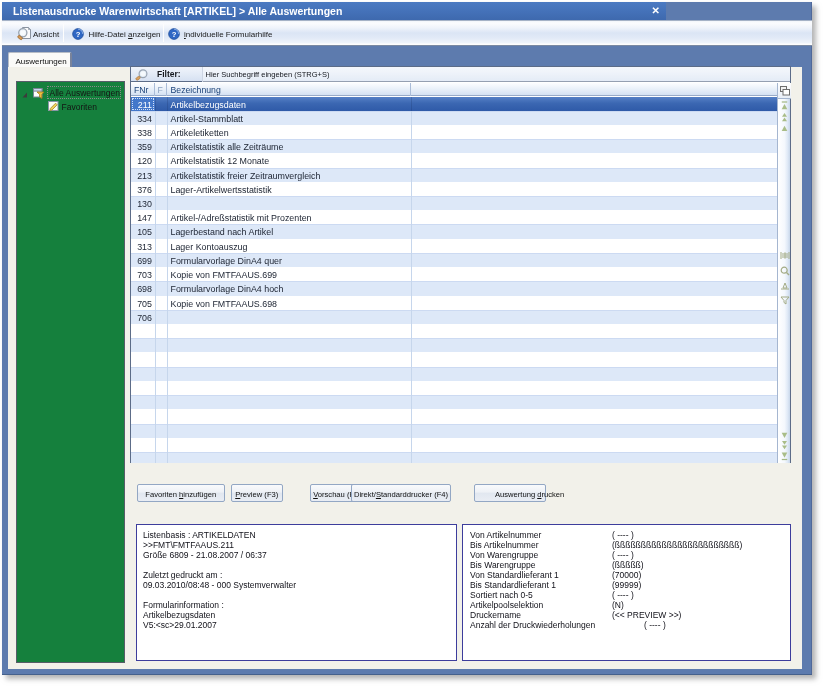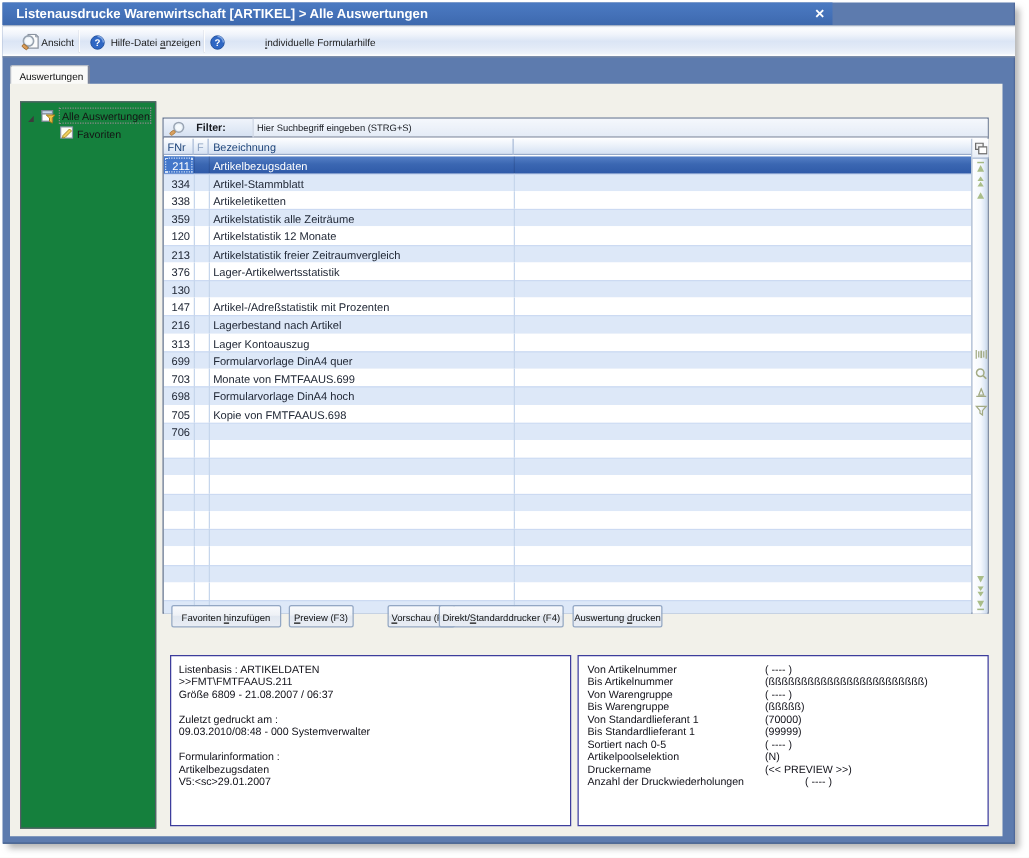--- a/index.html
+++ b/index.html
@@ -13,21 +13,21 @@
 #toolbar { left:0; top:18px; width:810px; height:26px; background:linear-gradient(180deg,#eef2f8 0%,#fbfcfe 12%,#f0f4fb 30%,#dbe5f5 52%,#e2eaf7 72%,#eff4fb 92%,#f6f9fd 100%); border-bottom:1px solid #7a89a2; box-shadow:inset 0 1px 0 #a5b2c6, inset 0 -1.5px 0 #fdfdfd; }
 .tsep { top:4px; width:1px; height:18px; background:#9fa9bc; border-right:1px solid #fdfdfd; }
 .tbtxt { top:10px; font-size:8px; color:#1a1a1a; }
 
 #tab { left:6px; top:50px; width:64px; height:16px; background:#fafaf8; border:1px solid #b6bcc6; border-right:2px solid #79839a; border-bottom:none; border-radius:2px 2px 0 0; }
 #tabtxt { left:13.5px; top:54.5px; font-size:8px; color:#0f0f0f; }
 #page { left:6px; top:64.5px; width:794px; height:602.5px; background:#f2f1ea; }
 
 #tree { left:14px; top:79px; width:109px; height:582px; background:#15803d; border:1px solid #565d68; }
 
-#tbl { left:128px; top:92px; width:661px; height:397px; border:1px solid #5c6c88; background:#fff; }
+#tbl { left:128px; top:64px; width:661px; height:397px; border:1px solid #5c6c88; background:#fff; }
 #filterbar { left:0; top:0; width:659px; height:15px; background:linear-gradient(180deg,#f0f4fb 0%,#e2eaf6 55%,#d6e1f2 100%); border-bottom:1px solid #5c6c88; }
 #hdr { left:0; top:16px; width:646px; height:12.5px; background:linear-gradient(180deg,#fcfdff 0%,#e9f0f9 50%,#d5e1f3 100%); border-bottom:1px solid #98abc9; }
 .hcell { top:0; height:12.5px; border-right:1px solid #aabcd8; }
 .htxt { font-size:8.7px; color:#1b4278; top:1.5px; }
 #grid { left:0; top:29.5px; width:646px; height:366px; overflow:hidden; }
 .row { position:relative; width:646px; height:14.22px; font-size:8.9px; color:#212836; }
 .row .c1 { position:absolute; left:0; top:0; width:23.5px; height:100%; text-align:right; padding-right:2.5px; padding-top:3px; }
 .row .c3 { position:absolute; left:36px; top:0; width:243.5px; height:100%; padding-left:3.5px; padding-top:3px; white-space:nowrap; }
 .row .l1 { position:absolute; left:23.5px; top:0; width:1px; height:100%; background:#c6d6ec; }
 .row .l2 { position:absolute; left:36px; top:0; width:1px; height:100%; background:#c6d6ec; }
@@ -68,21 +68,21 @@
       <text x="7" y="10.6" font-size="9" font-weight="bold" fill="#fff" text-anchor="middle" font-family="Liberation Sans">?</text>
     </svg>
     <span class="tbtxt abs" style="left:86.5px;">Hilfe-Datei <u>a</u>nzeigen</span>
     <span class="tsep abs" style="left:160.5px;"></span>
     <svg class="abs" style="left:166px;top:8px;" width="12" height="12" viewBox="0 0 14 14">
       <circle cx="7" cy="7" r="6.3" fill="#2f67c4"></circle>
       <circle cx="7" cy="7" r="6.3" fill="none" stroke="#1b4a96" stroke-width="0.8"></circle>
       <path d="M7 1.2 A 5.8 5.8 0 0 1 12.5 7" fill="none" stroke="#7ea4e0" stroke-width="1.4"></path>
       <text x="7" y="10.6" font-size="9" font-weight="bold" fill="#fff" text-anchor="middle" font-family="Liberation Sans">?</text>
     </svg>
-    <span class="tbtxt abs" style="left:182px;margin-left:28px;"><u>i</u>ndividuelle Formularhilfe</span>
+    <span class="tbtxt abs" style="left:182px;"><u>i</u>ndividuelle Formularhilfe</span>
   </div>
   <div id="tab" class="abs"></div>
   <div id="tabtxt" class="abs">Auswertungen</div>
   <div id="page" class="abs"></div>
   <div id="tree" class="abs">
     <svg class="abs" style="left:5px;top:9.5px;" width="6" height="6" viewBox="0 0 6 6">
         <path d="M5 0.5 L5 5.5 L0.5 5.5 Z" fill="#3c3c3c"></path>
       </svg>
     <svg class="abs" style="left:15.5px;top:5.5px;" width="11" height="11" viewBox="0 0 11 11">
       <rect x="0.5" y="0.5" width="8.5" height="8.5" fill="#fdfdfd" stroke="#7a8694" stroke-width="1"></rect>
@@ -176,21 +176,21 @@
           <i class="l3"></i>
         </div>
       <div class="row rw">
           <span class="c1">147</span>
           <span class="c3">Artikel-/Adreßstatistik mit Prozenten</span>
           <i class="l1"></i>
           <i class="l2"></i>
           <i class="l3"></i>
         </div>
       <div class="row rb">
-          <span class="c1">216</span>
+          <span class="c1">105</span>
           <span class="c3">Lagerbestand nach Artikel</span>
           <i class="l1"></i>
           <i class="l2"></i>
           <i class="l3"></i>
         </div>
       <div class="row rw">
           <span class="c1">313</span>
           <span class="c3">Lager Kontoauszug</span>
           <i class="l1"></i>
           <i class="l2"></i>
@@ -198,21 +198,21 @@
         </div>
       <div class="row rb">
           <span class="c1">699</span>
           <span class="c3">Formularvorlage DinA4 quer</span>
           <i class="l1"></i>
           <i class="l2"></i>
           <i class="l3"></i>
         </div>
       <div class="row rw">
           <span class="c1">703</span>
-          <span class="c3">Monate von FMTFAAUS.699</span>
+          <span class="c3">Kopie von FMTFAAUS.699</span>
           <i class="l1"></i>
           <i class="l2"></i>
           <i class="l3"></i>
         </div>
       <div class="row rb">
           <span class="c1">698</span>
           <span class="c3">Formularvorlage DinA4 hoch</span>
           <i class="l1"></i>
           <i class="l2"></i>
           <i class="l3"></i>
@@ -345,21 +345,21 @@
       <svg class="abs" style="left:3px;top:368.5px;" width="7" height="9" viewBox="0 0 7 9">
           <path d="M3.5 5.8 L6.3 0.5 L0.7 0.5 Z" fill="#a9bd88"></path>
           <rect x="0.8" y="6.9" width="5.4" height="1.2" fill="#a3b883"></rect>
         </svg>
     </div>
   </div>
   <div class="btn abs" style="left:135px;width:87.5px;">Favoriten <u>h</u>inzufügen</div>
   <div class="btn abs" style="left:228.5px;width:52.5px;"><u>P</u>review (F3)</div>
   <div class="btn abs" style="left:288px;width:54px;margin-left:20px;"><u>V</u>orschau (F9)</div>
   <div class="btn abs" style="left:349px;width:100px;">Direkt/<u>S</u>tandarddrucker (F4)</div>
-  <div class="btn abs" style="left:456px;width:72px;">Auswertung <u>d</u>rucken</div>
+  <div class="btn abs" style="left:472px;width:72px;padding-left:20px;">Auswertung <u>d</u>rucken</div>
   <div class="infobox abs" style="left:134px;width:321px;">
     <div class="abs" style="left:6px;top:5px;">
       Listenbasis : ARTIKELDATEN<br>
       &gt;&gt;FMT\FMTFAAUS.211<br>
       Größe 6809 - 21.08.2007 / 06:37<br>
       <br>
       Zuletzt gedruckt am :<br>
       09.03.2010/08:48 - 000 Systemverwalter<br>
       <br>
       Formularinformation :<br>

